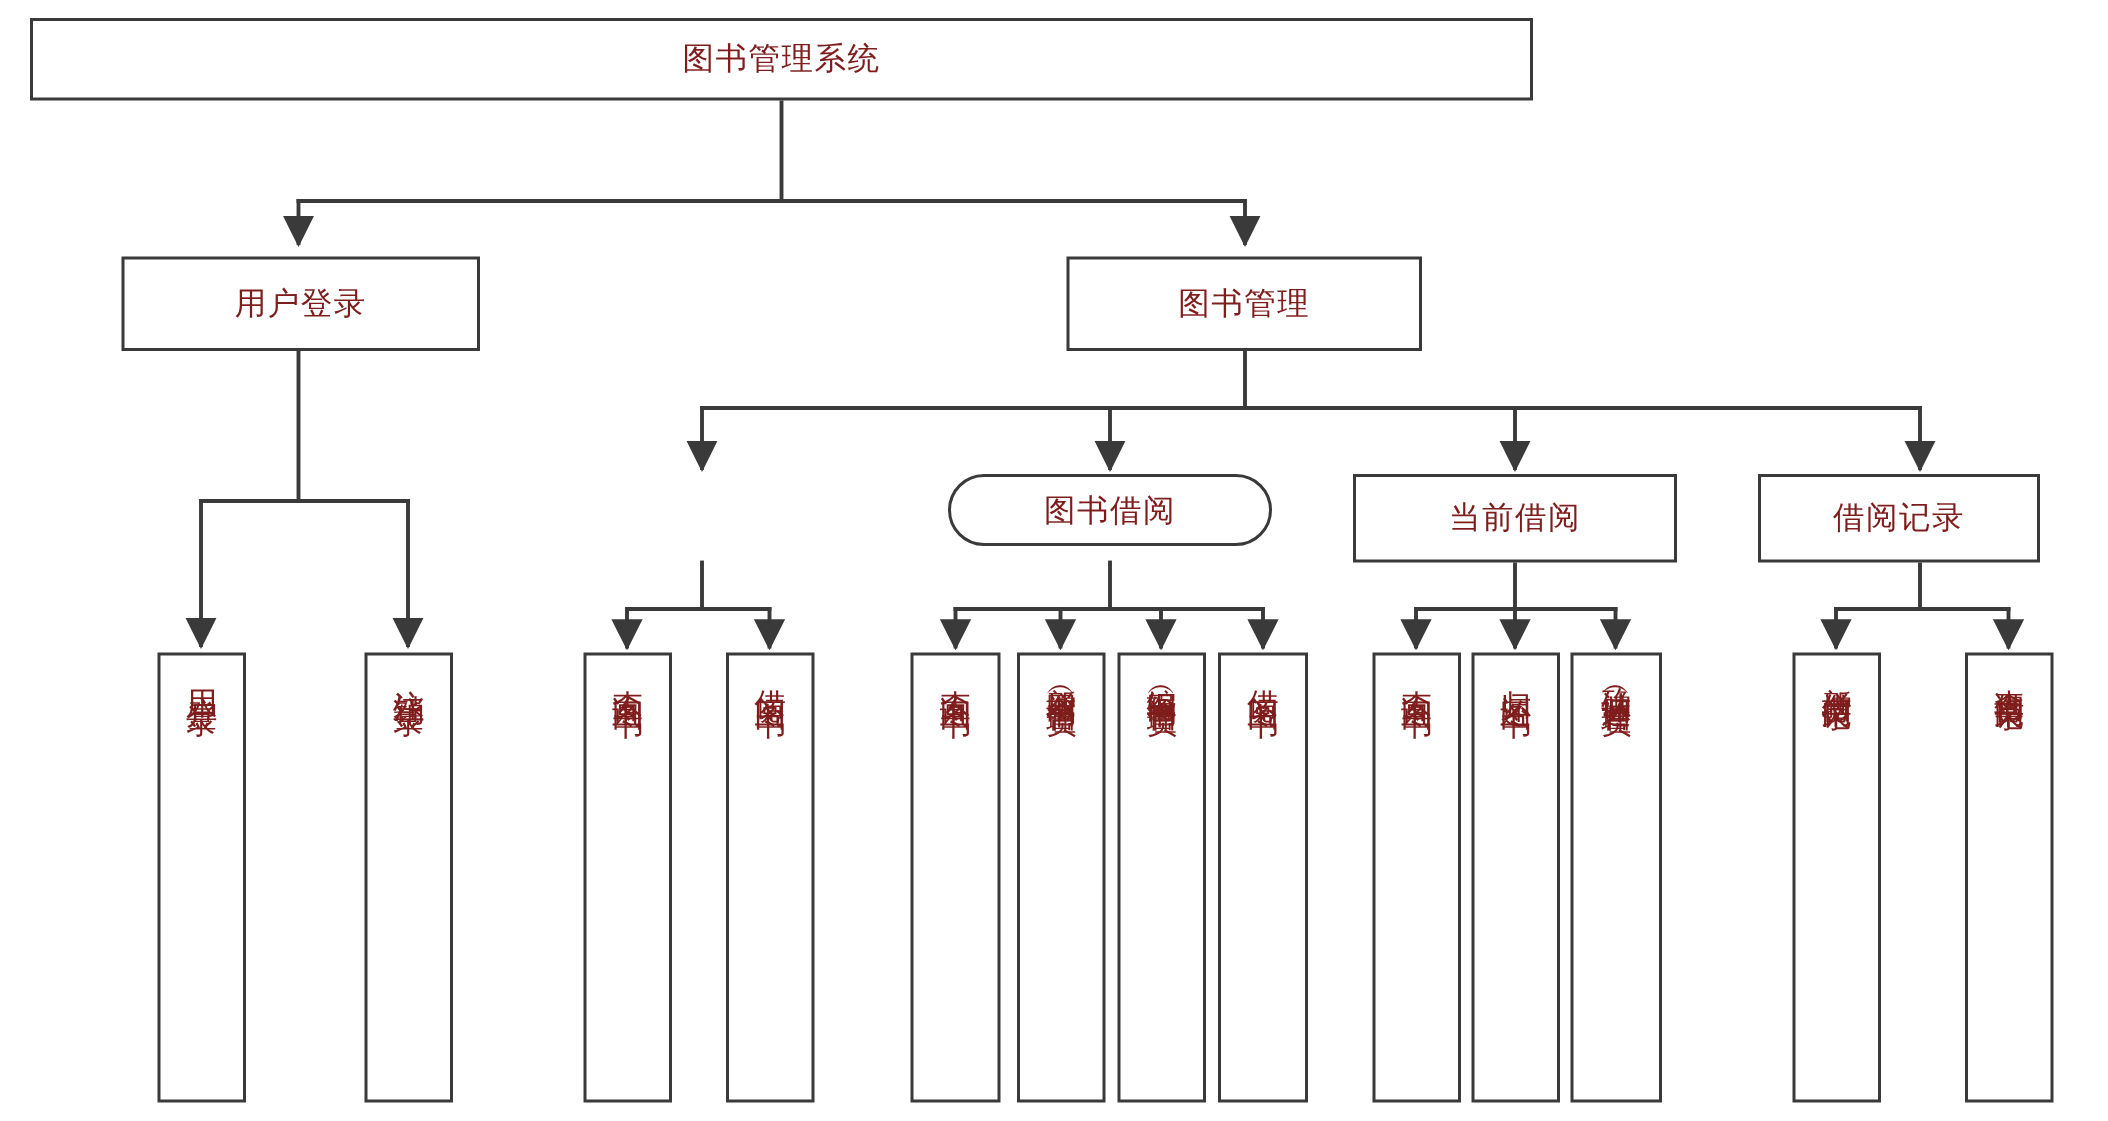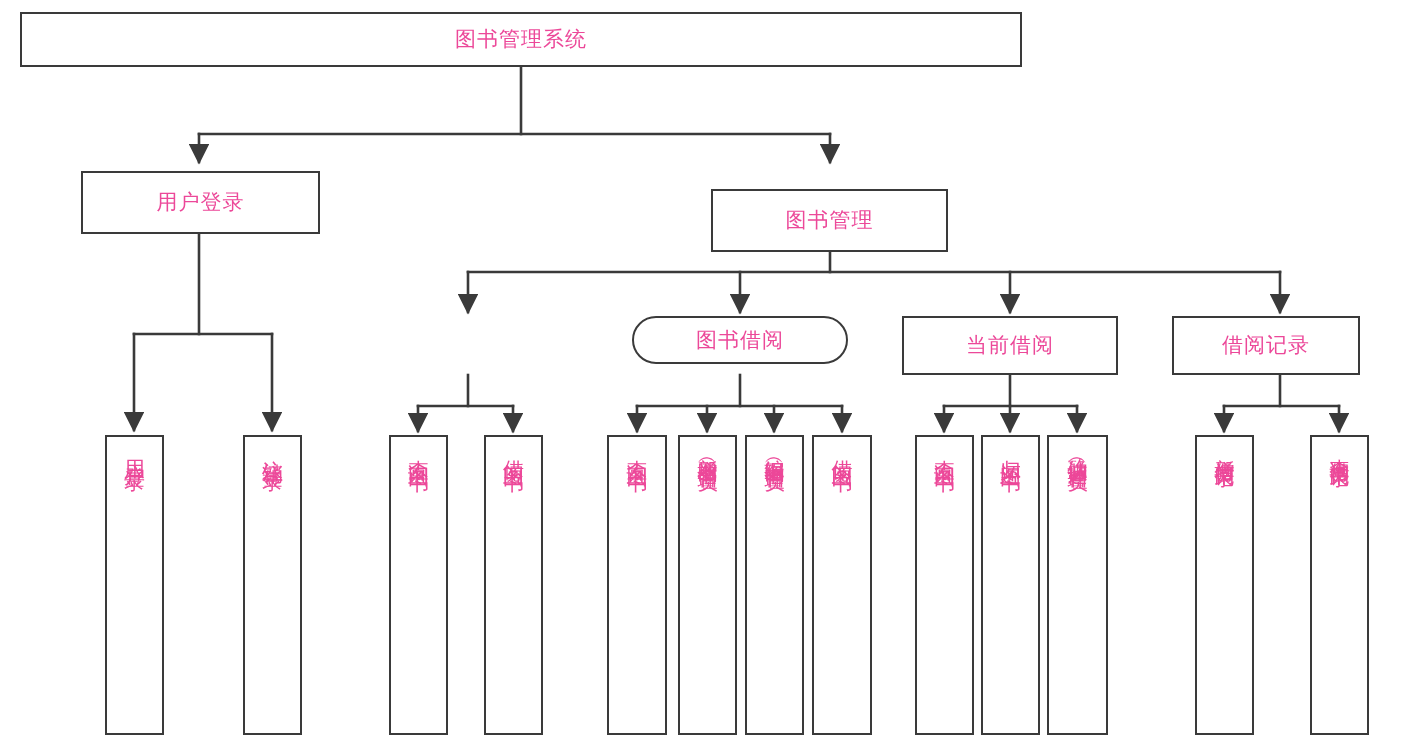--- a/index.html
+++ b/index.html
@@ -31,21 +31,21 @@
     border:2.5px solid #3a3a3a;
     display:flex;
     align-items:center;
     justify-content:center;
     text-align:center;
   }
   .node .label{
     font-size:21px;
     line-height:1.25;
     letter-spacing:1px;
-    color:#ec4899;
+    color:#7f1d1d;
     white-space:nowrap;
   }
   
   .node.root .label{font-size:22px;}
   
   .node.h .label{font-size:21px;}
   
   .node.leaf{
     align-items:flex-start;
     justify-content:center;
@@ -131,21 +131,21 @@
   </svg>
 
   <div class="node root h" style="left:20px; top:12px; width:1002px; height:55px;">
     <span class="label">图书管理系统</span>
   </div>
 
   <div class="node h" style="left:81px; top:171px; width:239px; height:63px;">
     <span class="label">用户登录</span>
   </div>
 
-  <div class="node h" style="left:711px; top:171px; width:237px; height:63px;margin-top:18px;">
+  <div class="node h" style="left:711px; top:171px; width:237px; height:63px;">
     <span class="label">图书管理</span>
   </div>
 
 
   <div class="node h" style="left:632px; top:316px; width:216px; height:48px;border-radius:26px;">
     <span class="label">图书借阅</span>
   </div>
 
   <div class="node h" style="left:902px; top:316px; width:216px; height:59px;align-items:center;">
     <span class="label">当前借阅</span>

